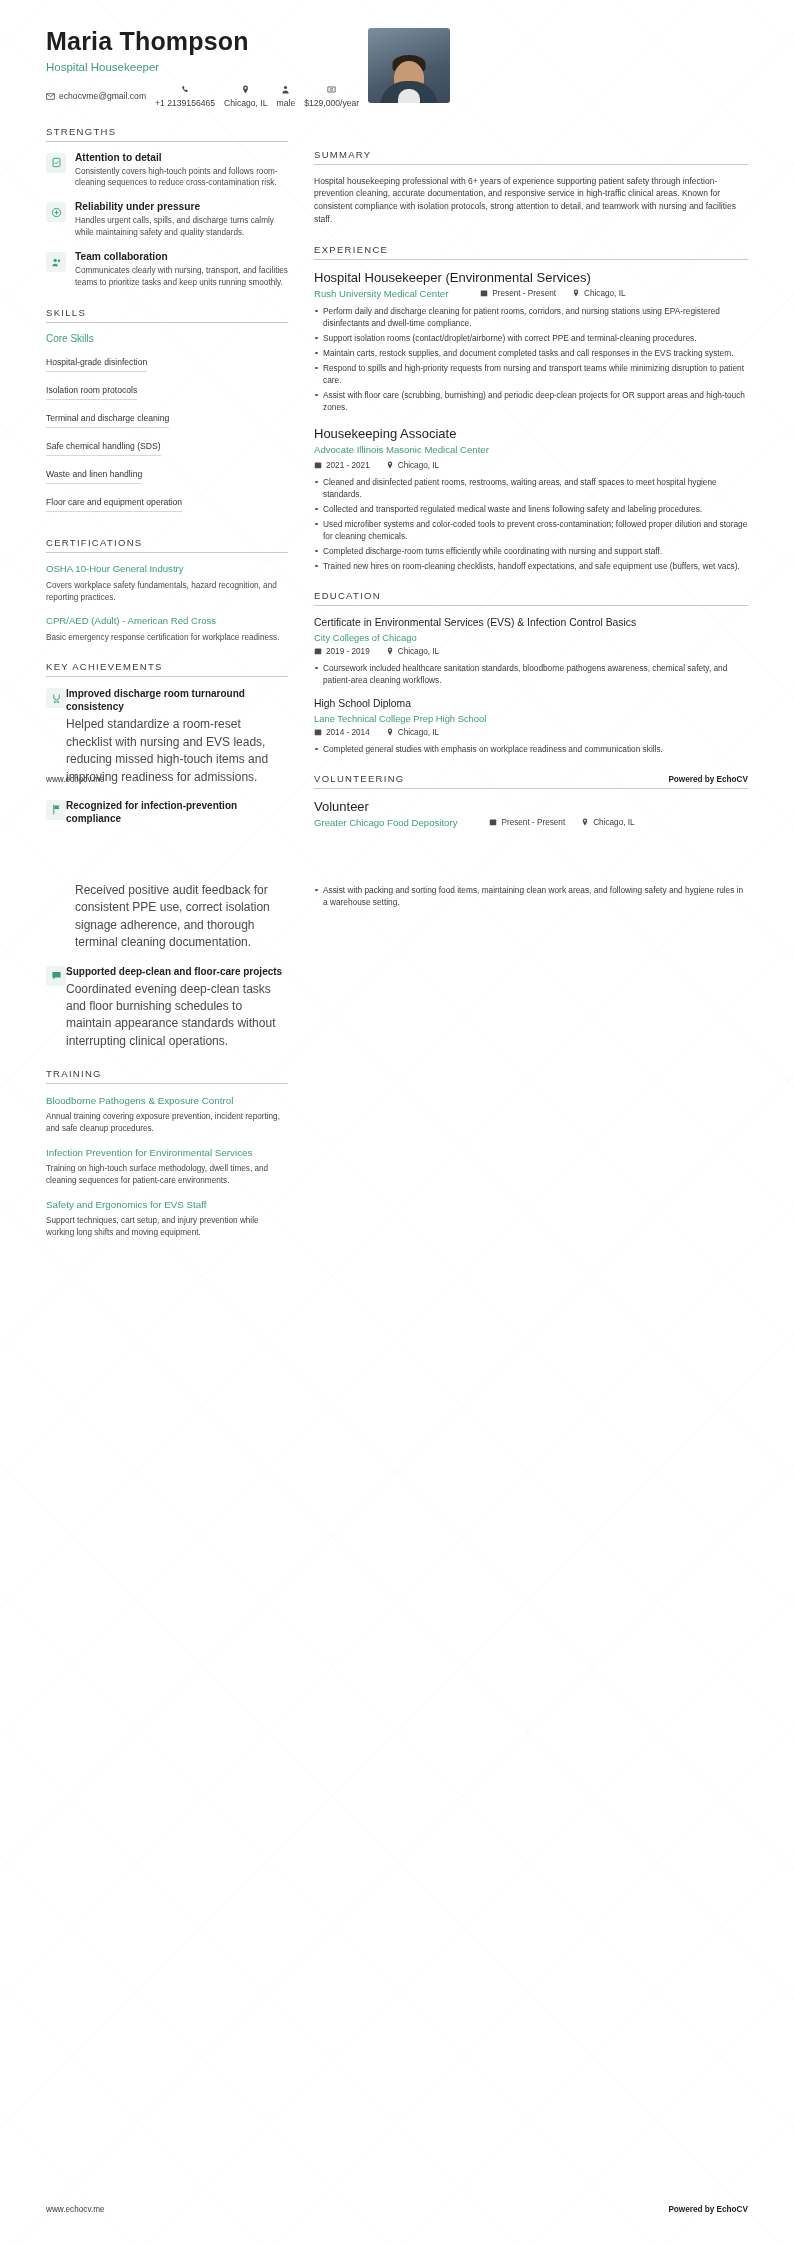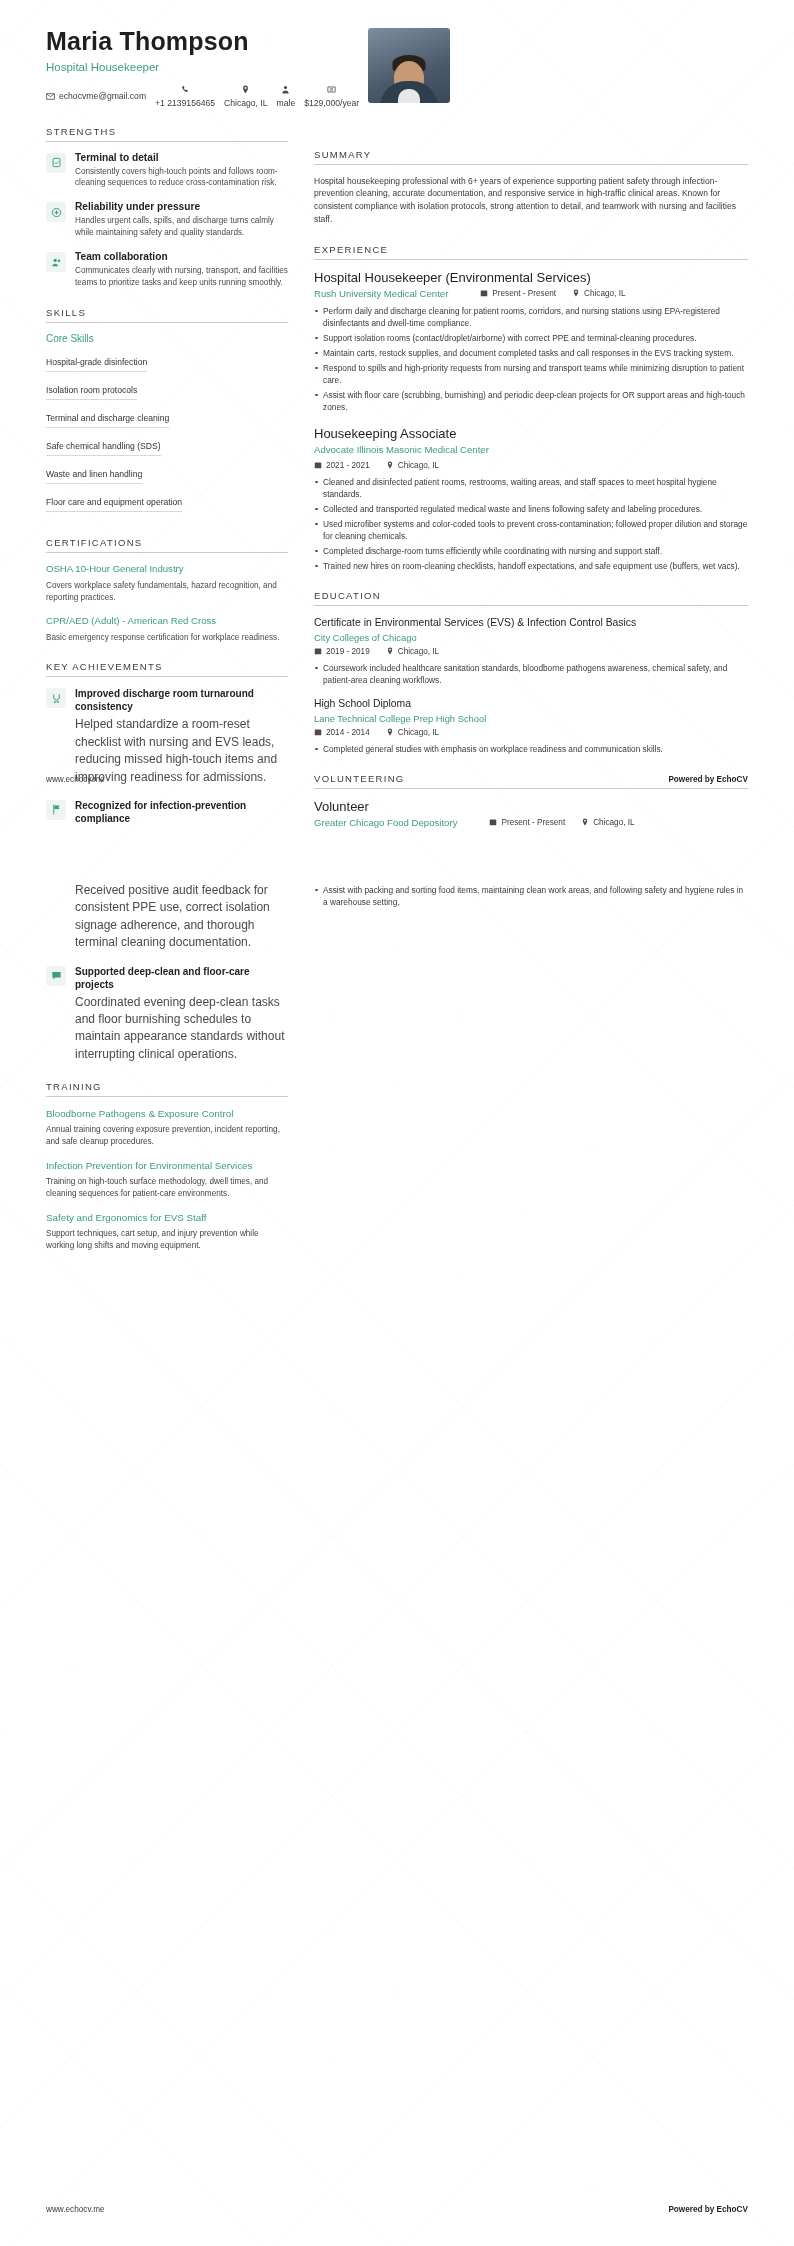--- a/index.html
+++ b/index.html
@@ -188,21 +188,20 @@
   .cert-desc {
     font-size: 8.2px;
     color: #4a4a4a;
     line-height: 1.45;
     margin-bottom: 11px;
   }
 
   
   .ach {
     display: flex;
-    gap: 9px;
     margin-bottom: 13px;
     align-items: flex-start;
   }
   .ach-title {
     font-size: 10px;
     font-weight: bold;
     color: #222;
     line-height: 1.3;
     margin-bottom: 3px;
   }
@@ -393,21 +392,21 @@
           <div class="sec-title">STRENGTHS</div>
 
           <div class="strength">
             <span class="sq-icon">
               <svg viewBox="0 0 16 16">
                   <rect x="3" y="2" width="10" height="12" rx="1.5" fill="none" stroke="#3a9d7e" stroke-width="1.4"></rect>
                   <path d="M5.5 8.2l1.8 1.8 3.3-3.6" fill="none" stroke="#3a9d7e" stroke-width="1.4"></path>
                 </svg>
             </span>
             <div>
-              <div class="strength-title">Terminal to detail</div>
+              <div class="strength-title">Attention to detail</div>
               <div class="strength-desc">Consistently covers high-touch points and follows room-cleaning sequences to reduce cross-contamination risk.</div>
             </div>
           </div>
 
           <div class="strength">
             <span class="sq-icon">
               <svg viewBox="0 0 16 16">
                   <circle cx="8" cy="8" r="6" fill="none" stroke="#3a9d7e" stroke-width="1.4"></circle>
                   <path d="M8 5v6M5 8h6" stroke="#3a9d7e" stroke-width="1.4"></path>
                 </svg>

